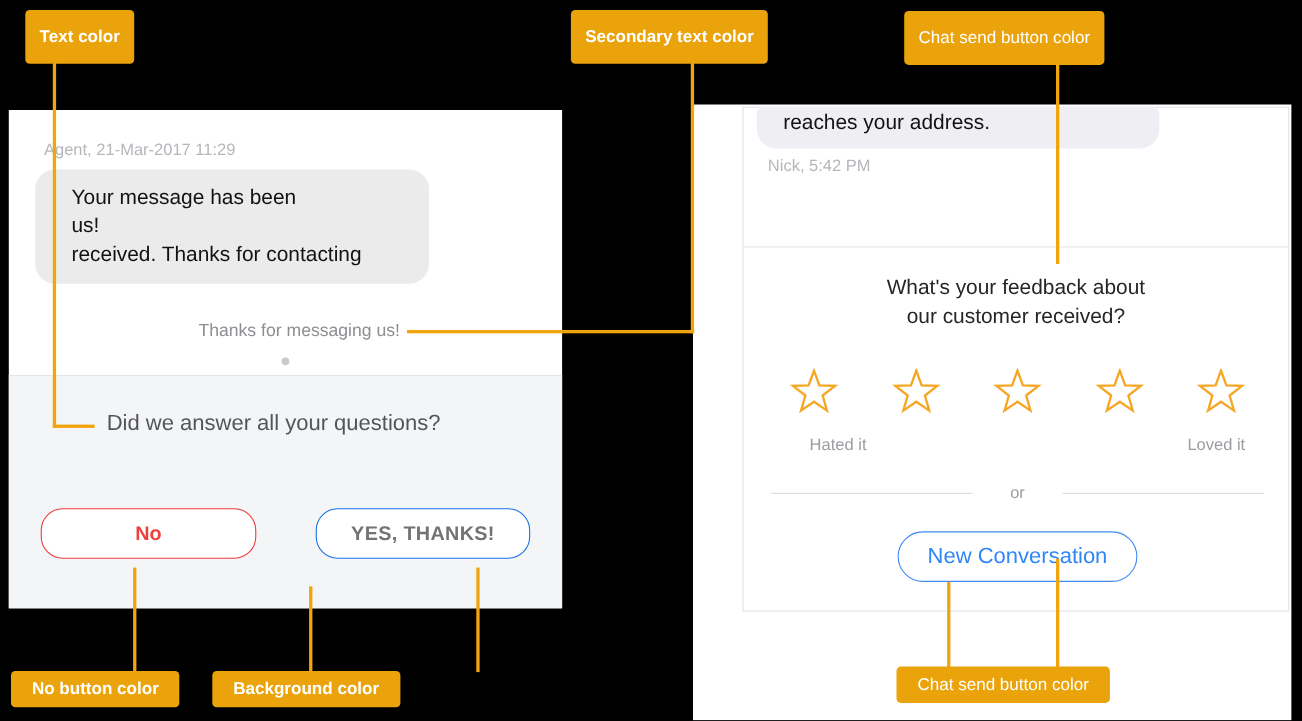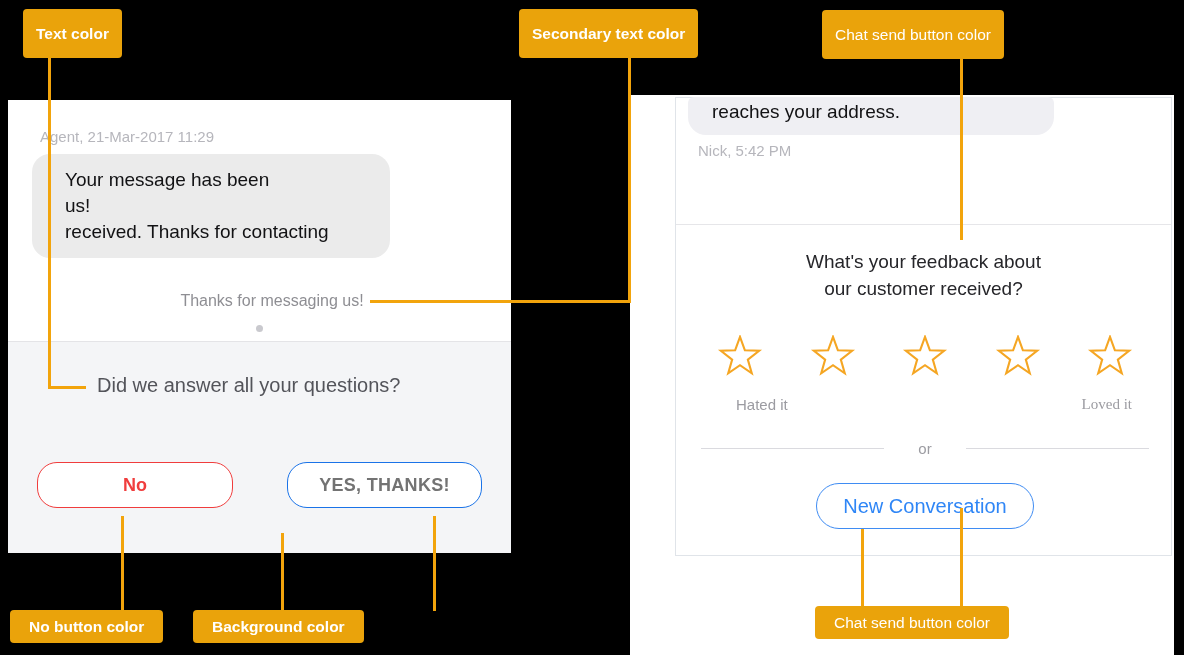--- a/index.html
+++ b/index.html
@@ -38,21 +38,21 @@
                border:1px solid #E0E4E9;z-index:2;}
   #r-bubble{position:absolute;left:12px;top:-1px;width:366px;height:38px;background:#EFEFF3;
             border-radius:6px 6px 18px 18px;}
   #r-bubble-text{position:absolute;left:24px;top:4px;color:#121214;font-size:19px;white-space:nowrap;}
   #r-divider{position:absolute;left:0;top:126px;width:100%;height:1px;background:#E6E6E9;}
   #r-question{position:absolute;left:0;top:150px;width:100%;text-align:center;
               color:#26262A;font-size:19px;line-height:27px;}
   #stars{position:absolute;left:41px;top:237px;width:416px;display:flex;justify-content:space-between;}
   .star{width:46px;height:44px;cursor:pointer;}
   .rate-label{position:absolute;top:298px;color:#9B9BA1;font-size:15px;}
-  #lbl-hated{left:48px;margin-left:12px;} #lbl-loved{right:39px;font-family:Liberation Serif, serif;}
+  #lbl-hated{left:48px;margin-left:12px;} #lbl-loved{right:39px;}
   #or-row{position:absolute;left:25px;top:341px;width:448px;height:18px;display:flex;align-items:center;}
   .or-line{flex:1;height:1px;background:#DADADF;}
   #or-text{width:82px;text-align:center;color:#9B9BA1;font-size:15px;}
   #btn-conv{position:absolute;left:140px;top:385px;width:218px;height:46px;background:#fff;
             border:1.5px solid #3F8CF3;border-radius:23px;color:#2F86F6;font-size:20px;
             display:flex;align-items:center;justify-content:center;cursor:pointer;}
 </style>
 </head>
 <body>
 

